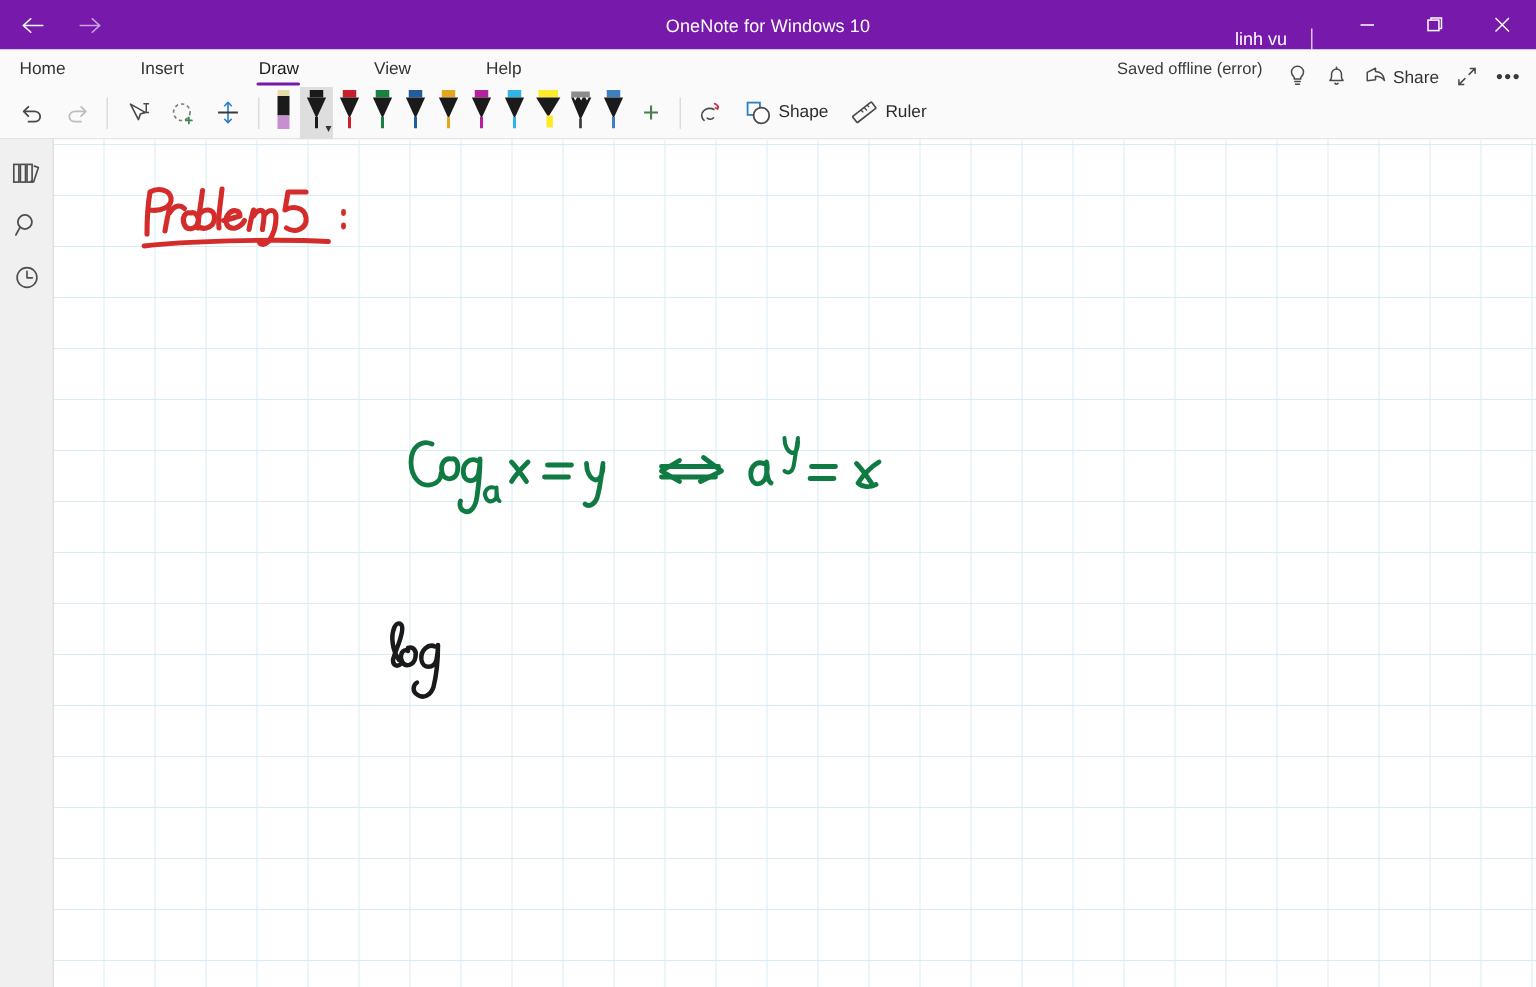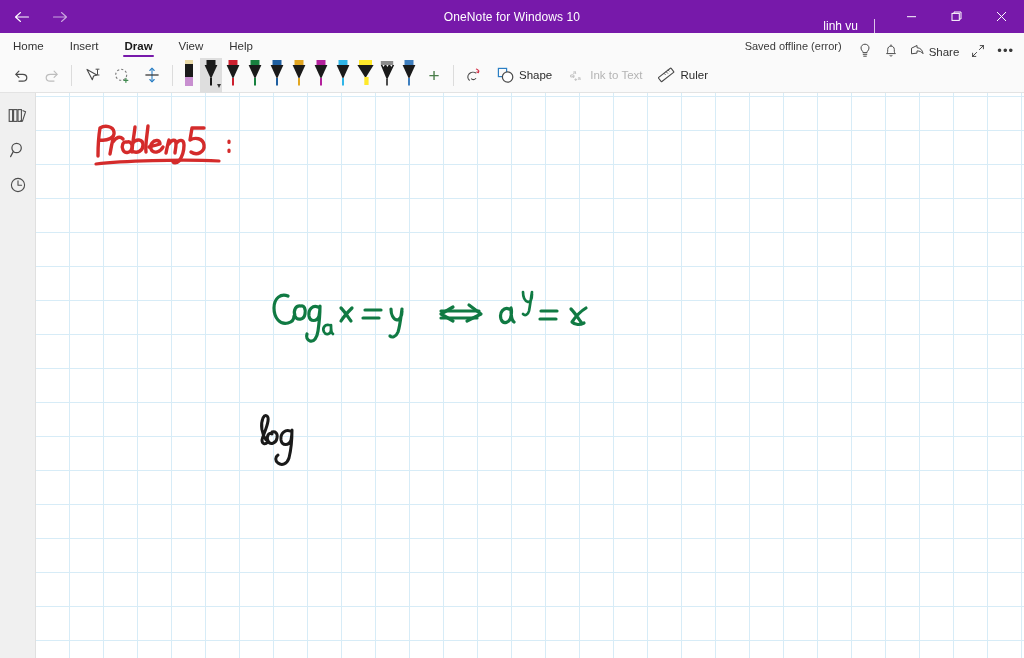--- a/index.html
+++ b/index.html
@@ -43,28 +43,29 @@
     font-size: 12px; color: #ffffff;
   }
   .wbtn svg { display: block; }
 
   
   .ribbon-tabs {
     height: 25px; flex: 0 0 25px;
     background: #fafafa;
     display: flex; align-items: stretch;
     position: relative;
+    gap: 24px;
   }
   .rtab {
     padding: 0 13px;
     display: flex; align-items: center;
     font-size: 11.5px; color: #333333;
     position: relative;
   }
-  .rtab.active { color: #1a1a1a; font-weight: 700; text-align: right; }
+  .rtab.active { color: #1a1a1a; font-weight: 400; text-align: right; }
   .rtab.active::after {
     content: ""; position: absolute;
     left: 12px; right: 12px; bottom: 1px; height: 2px;
     background: #7719aa; border-radius: 1px;
   }
   .ribbon-right {
     margin-left: auto; display: flex; align-items: center; gap: 0px; padding-right: 4px;
   }
   .saved-text { font-size: 11px; color: #3a3a3a; padding-right: 10px; white-space: nowrap; }
   .rbtn {
@@ -377,29 +378,20 @@
 
     <div class="tool-item">
       <svg width="17" height="17" viewBox="0 0 17 17" fill="none">
         <rect x="1.4" y="1.4" width="8.2" height="8.2" stroke="#2b7fc4" stroke-width="1.2"></rect>
         <circle cx="10.6" cy="10" r="5.2" stroke="#4a4a4a" stroke-width="1.2" fill="#ffffff"></circle>
       </svg>
       <span>Shape</span>
     </div>
 
 
-    <div class="tool-item disabled">
-      <svg width="17" height="17" viewBox="0 0 17 17" fill="none">
-        <text x="5" y="7" font-family="Liberation Sans, sans-serif" font-size="6" fill="#b4b4b4">a</text>
-        <text x="9.5" y="13" font-family="Liberation Sans, sans-serif" font-size="6" fill="#b4b4b4">a</text>
-        <path d="M5 9.5c-1.6.9-2.6.4-2.5-.6.1-.9 1.4-1.4 2.6-1 1.2.4 1.3 1.7.4 2.5" stroke="#c4c4c4" stroke-width="1.1" stroke-linecap="round"></path>
-        <path d="M6.4 12.6h2.6M7.7 11.3v2.6" stroke="#c4c4c4" stroke-width="1"></path>
-      </svg>
-      <span>Ink to Text</span>
-    </div>
 
     <div class="tool-item">
       <svg width="17" height="17" viewBox="0 0 17 17" fill="none">
         <rect x="0.6" y="5.2" width="16" height="5.2" rx="0.6" stroke="#4a4a4a" stroke-width="1.1" transform="rotate(-38 8.5 8.5)"></rect>
         <path d="M6.3 6.6l1 1M8.2 4.8l1.5 1.5M10.2 3.1l1 1" stroke="#4a4a4a" stroke-width="0.9" stroke-linecap="round"></path>
       </svg>
       <span>Ruler</span>
     </div>
   </div>
 

